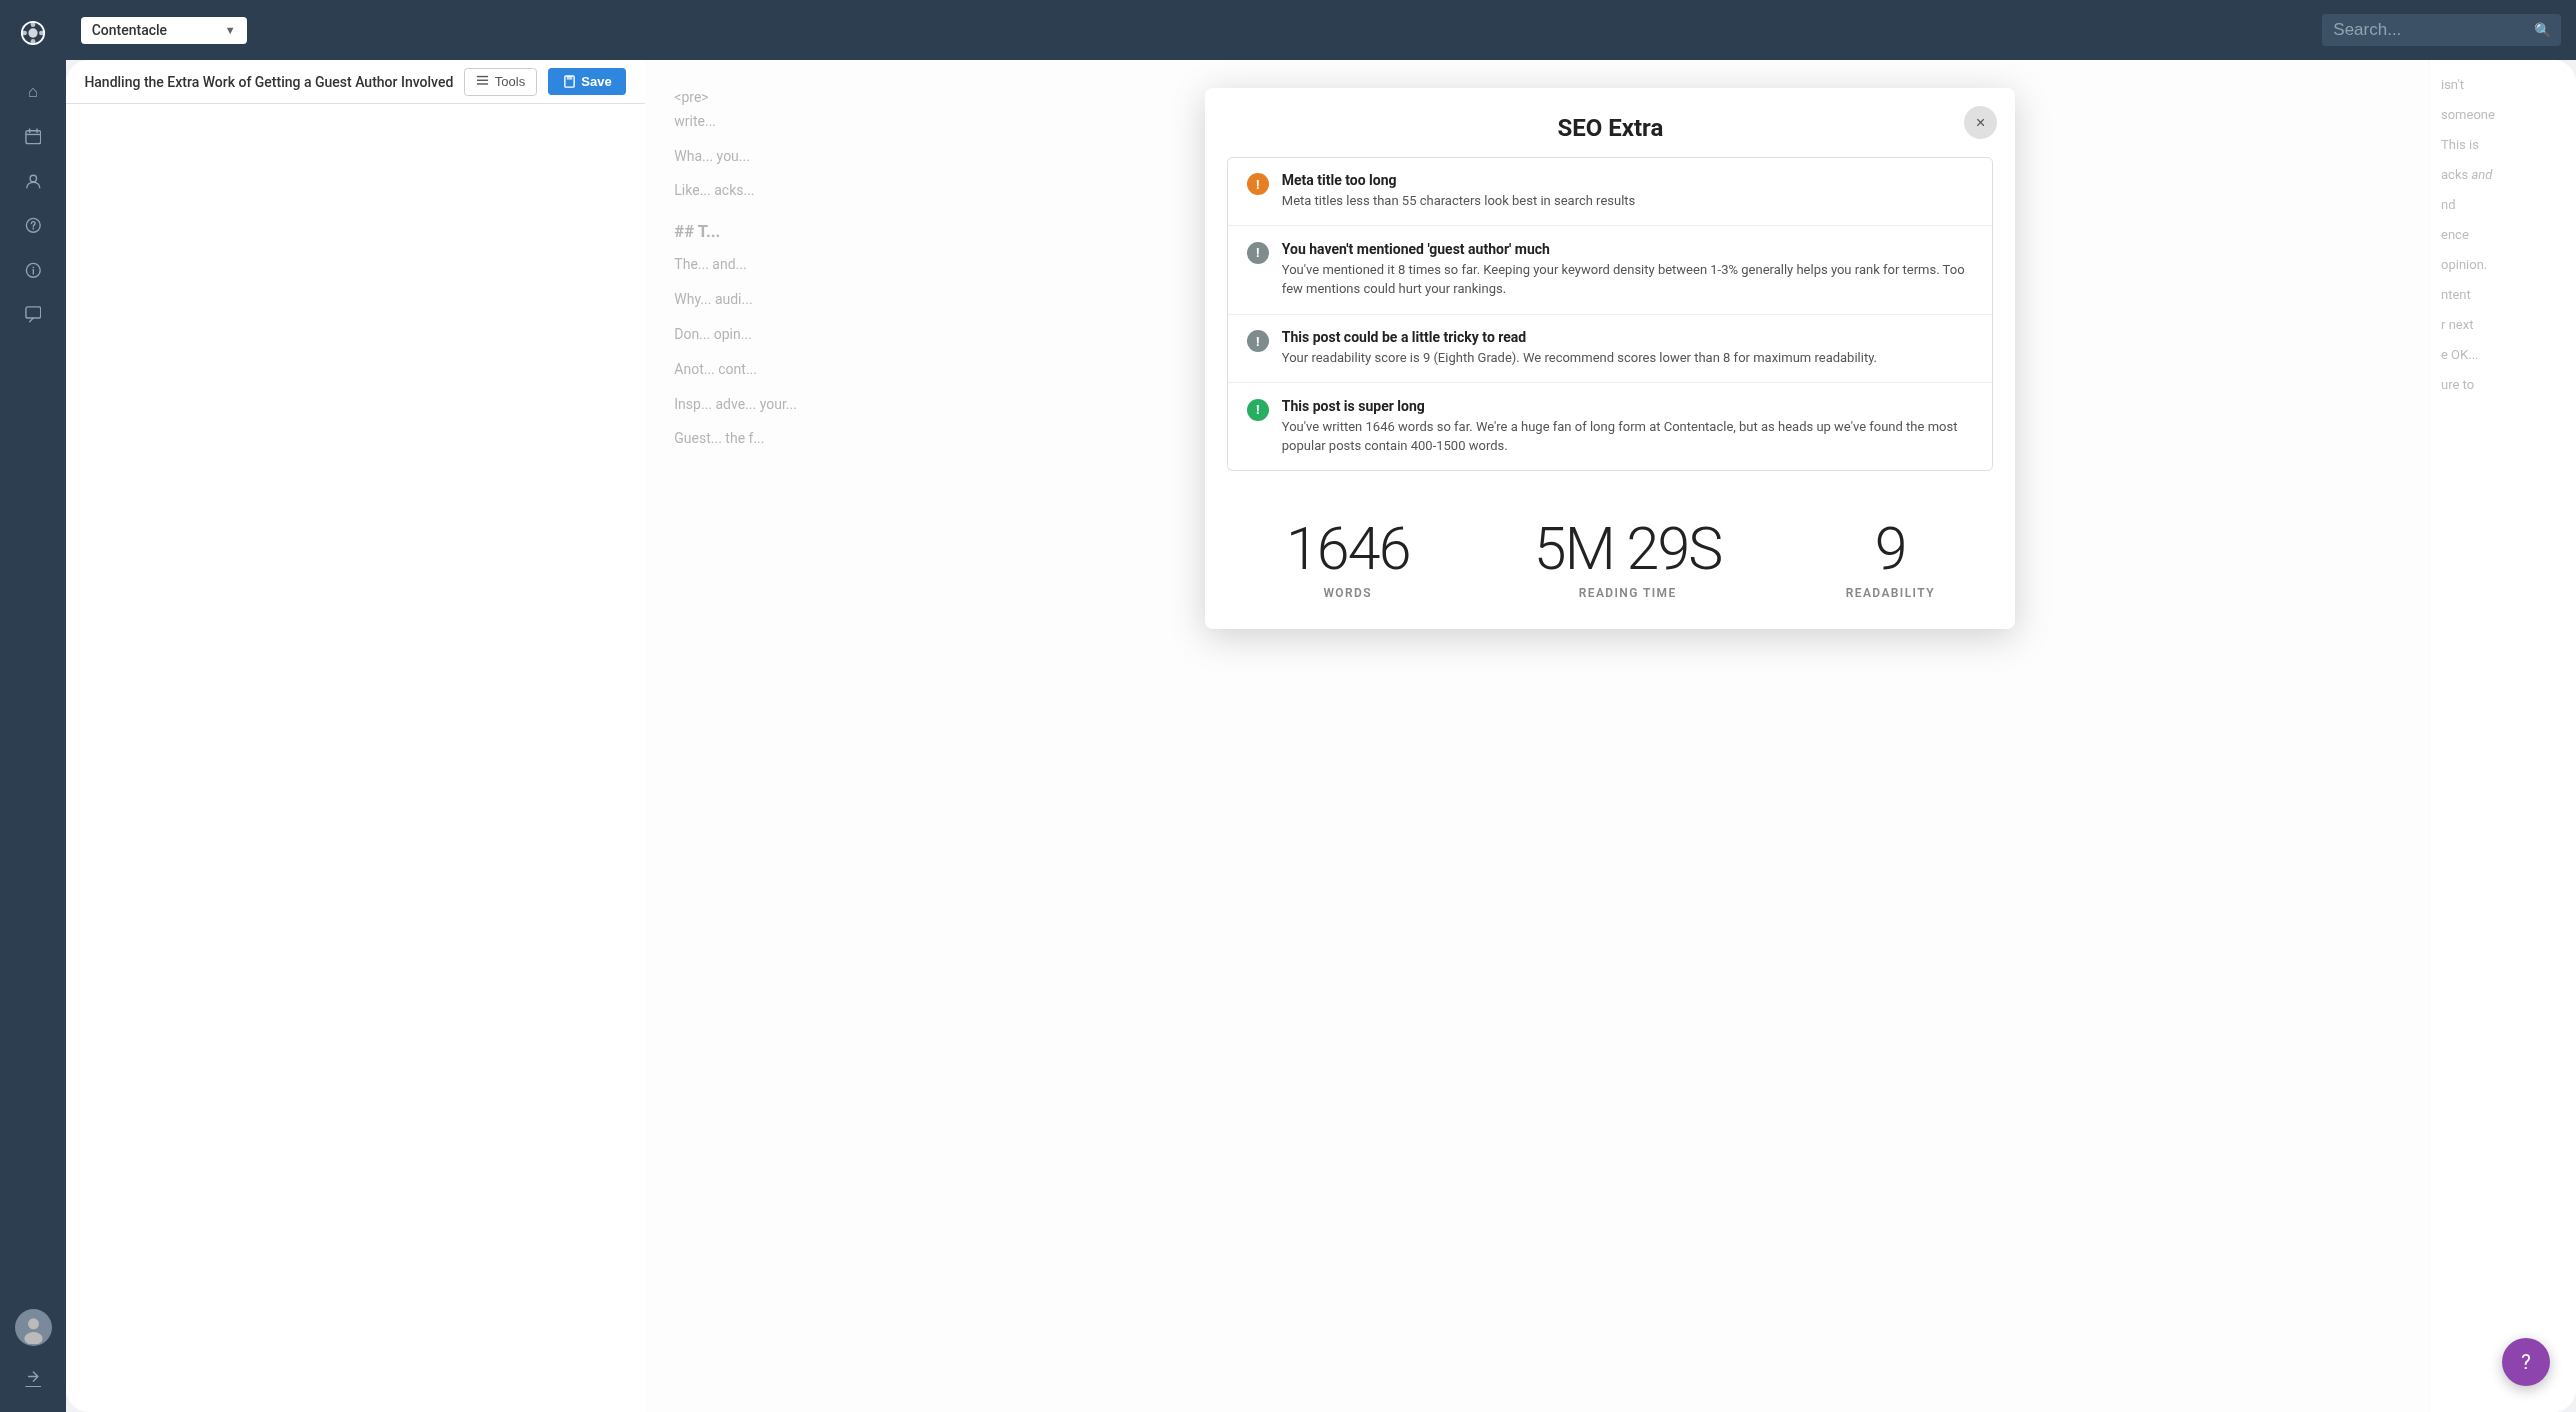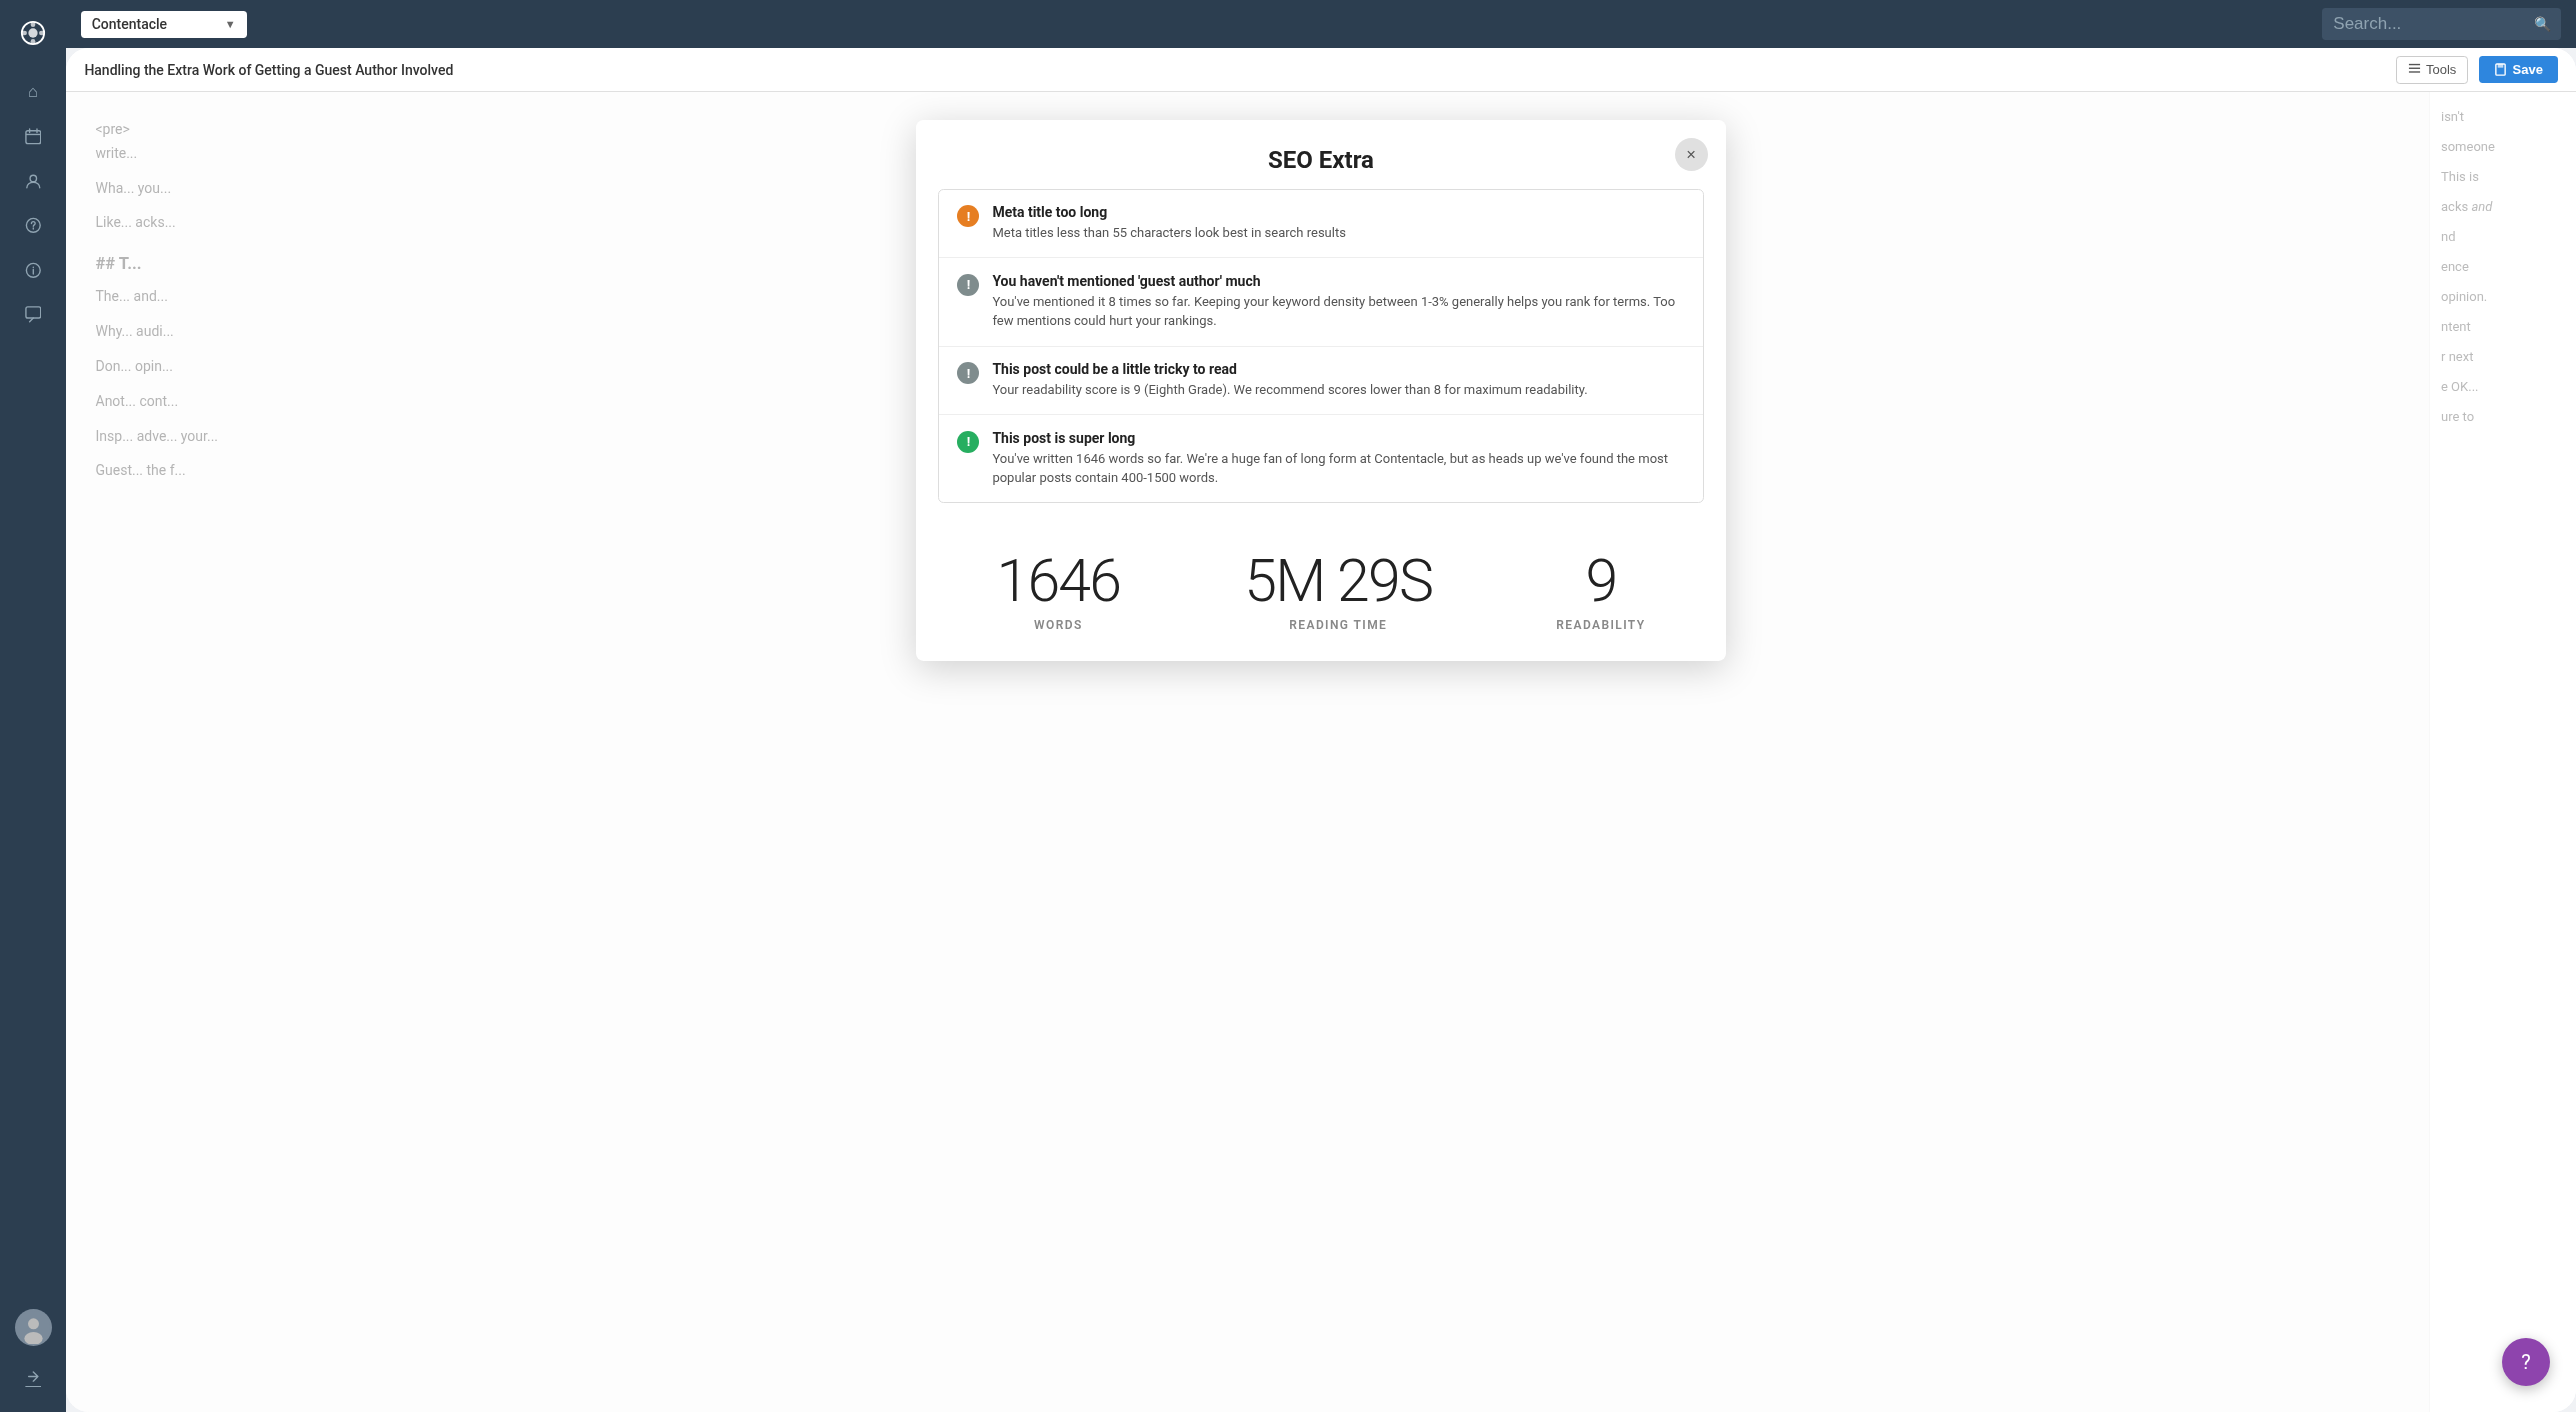--- a/index.html
+++ b/index.html
@@ -49,21 +49,21 @@
     .main-area {
       flex: 1;
       display: flex;
       flex-direction: column;
       overflow: hidden;
     }
 
     
     .topbar {
       background: #2c3e50;
-      height: 48px;
+      height: 60px;
       display: flex;
       align-items: center;
       padding: 0 14.7px;
       gap: 11px;
       flex-shrink: 0;
     }
     .topbar-brand {
       display: flex; align-items: center;
       background: #fff;
       border-radius: 3.7px;
@@ -95,21 +95,20 @@
       position: absolute;
       right: 9.2px;
       color: #8fa3b1;
       font-size: 14px;
     }
 
     
     .content-area {
       flex: 1;
       display: flex;
-      flex-direction: column;
       background: #fff;
       overflow: hidden;
       position: relative;
       border-radius: 23px;
     }
 
     .editor-topbar {
       height: 44px;
       background: #fff;
       border-bottom: 0.9px solid #e0e0e0;

